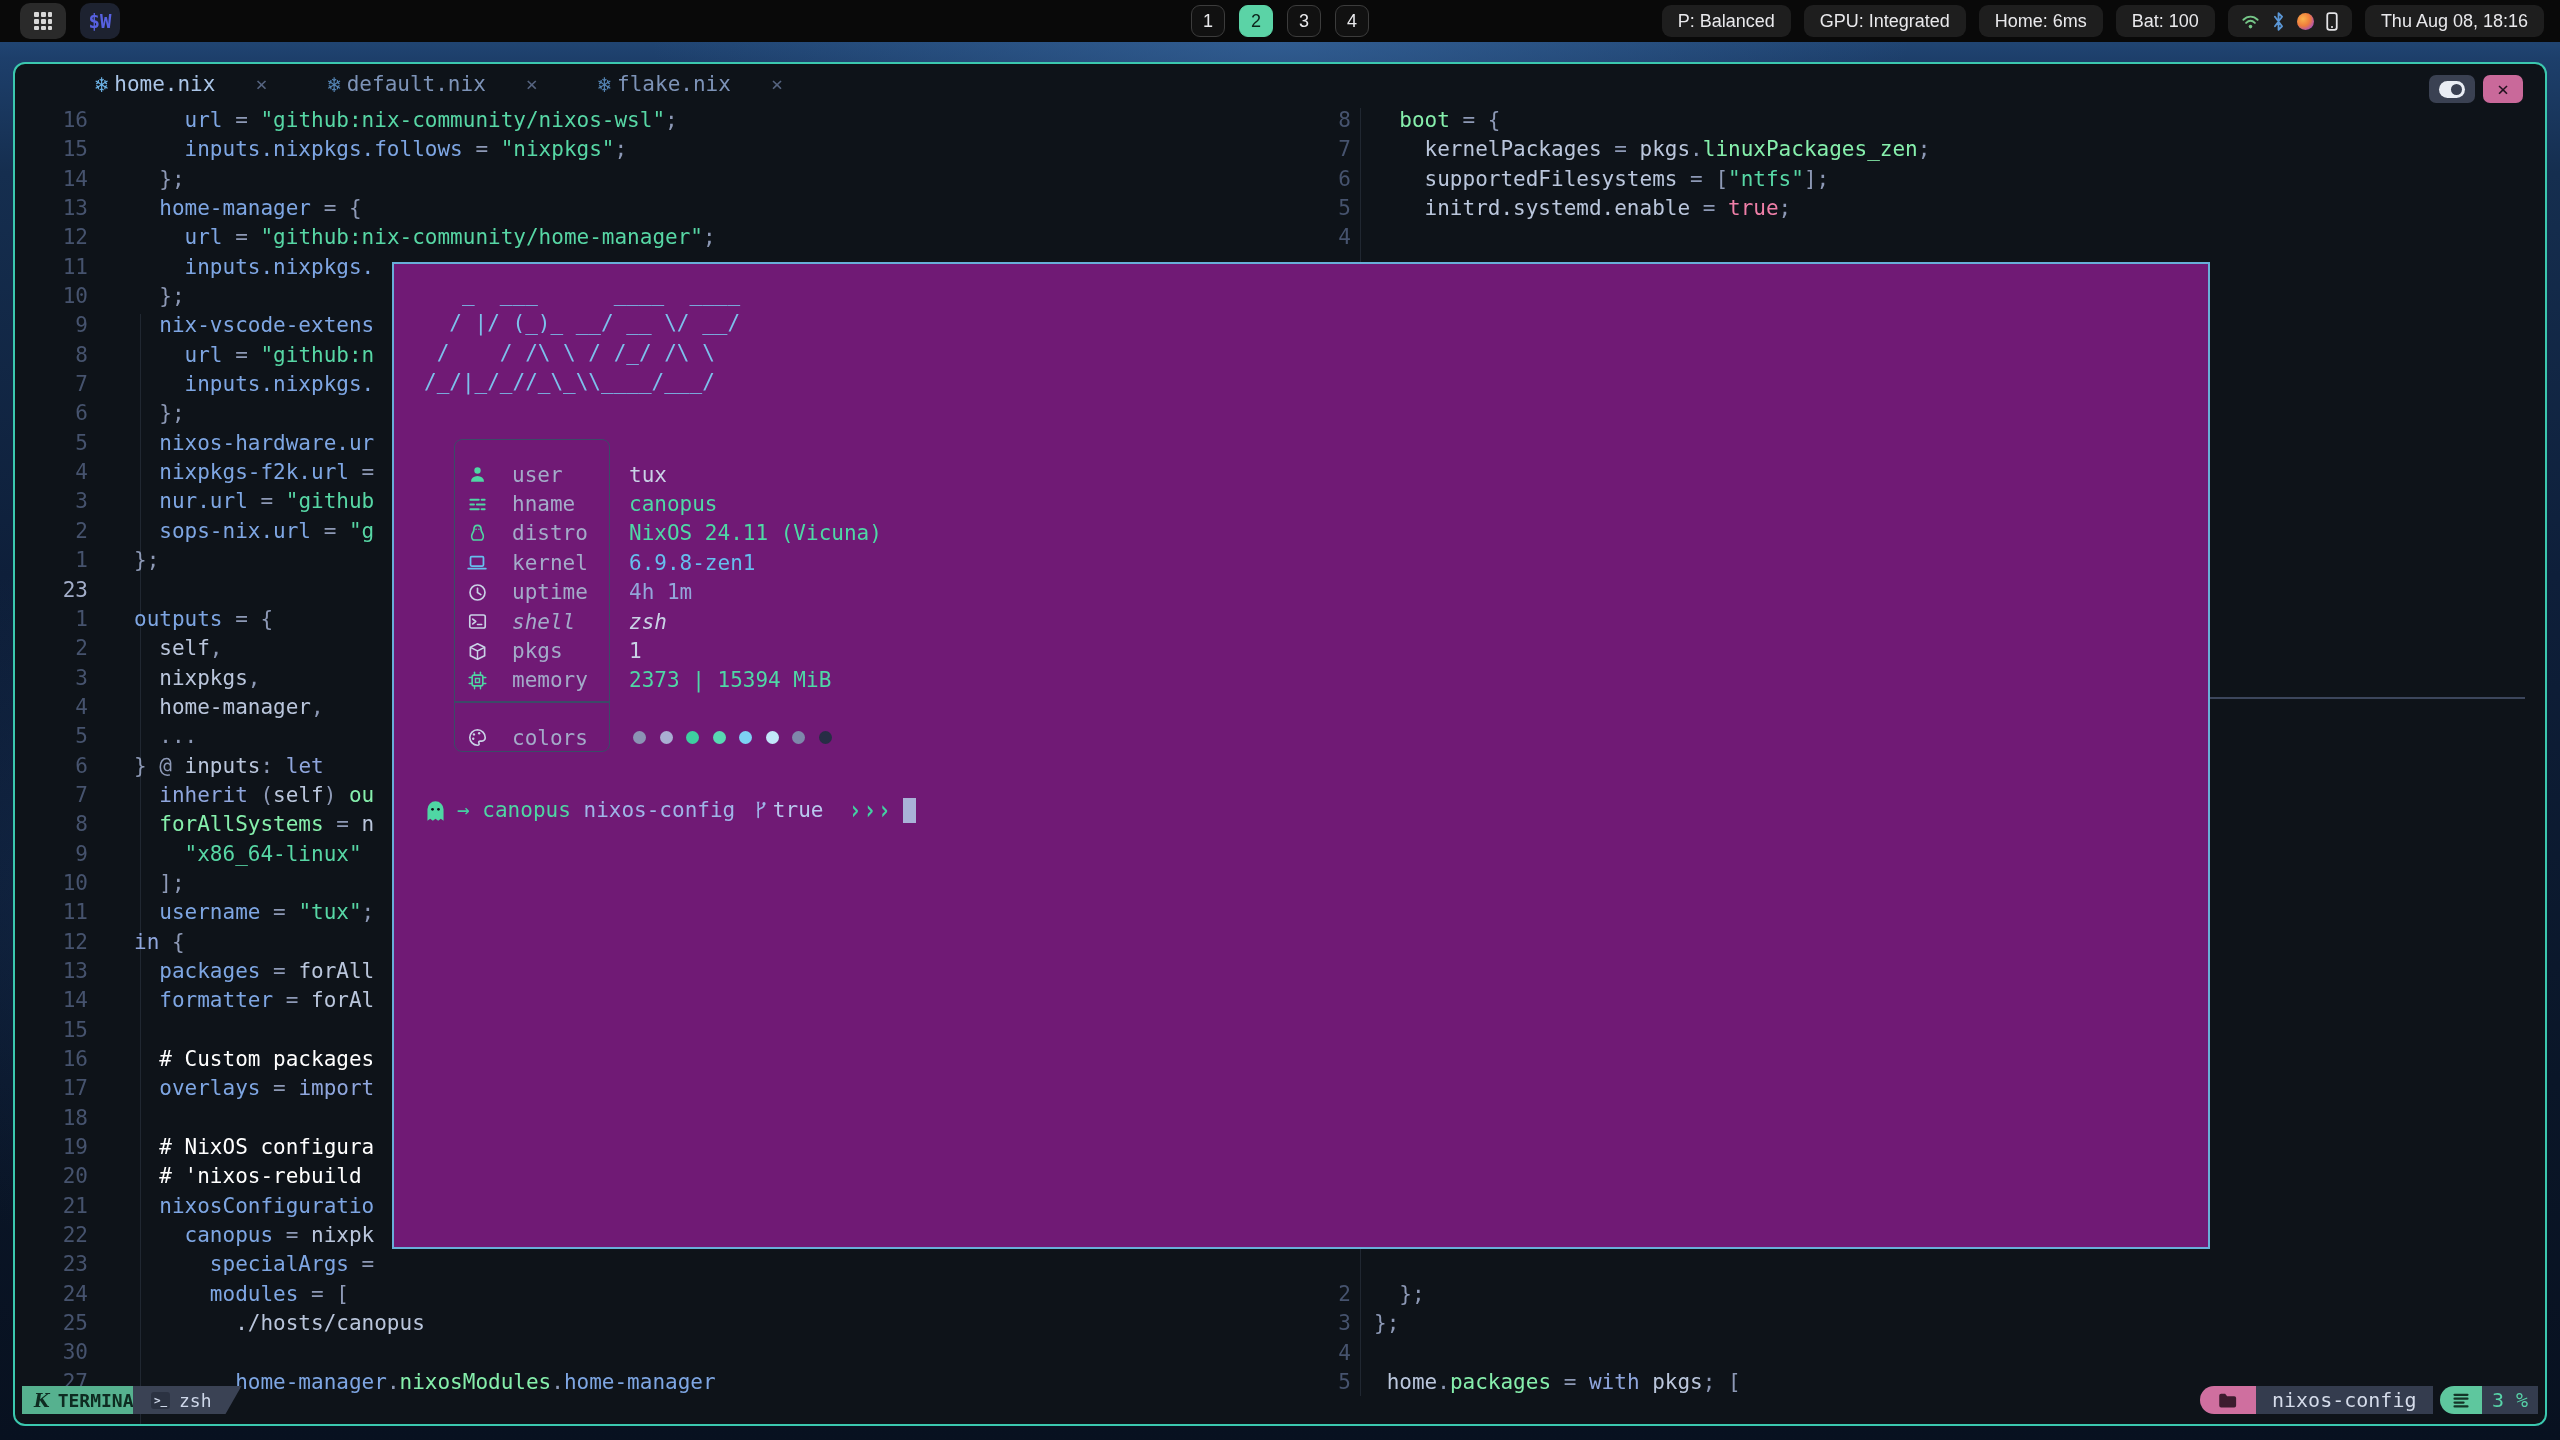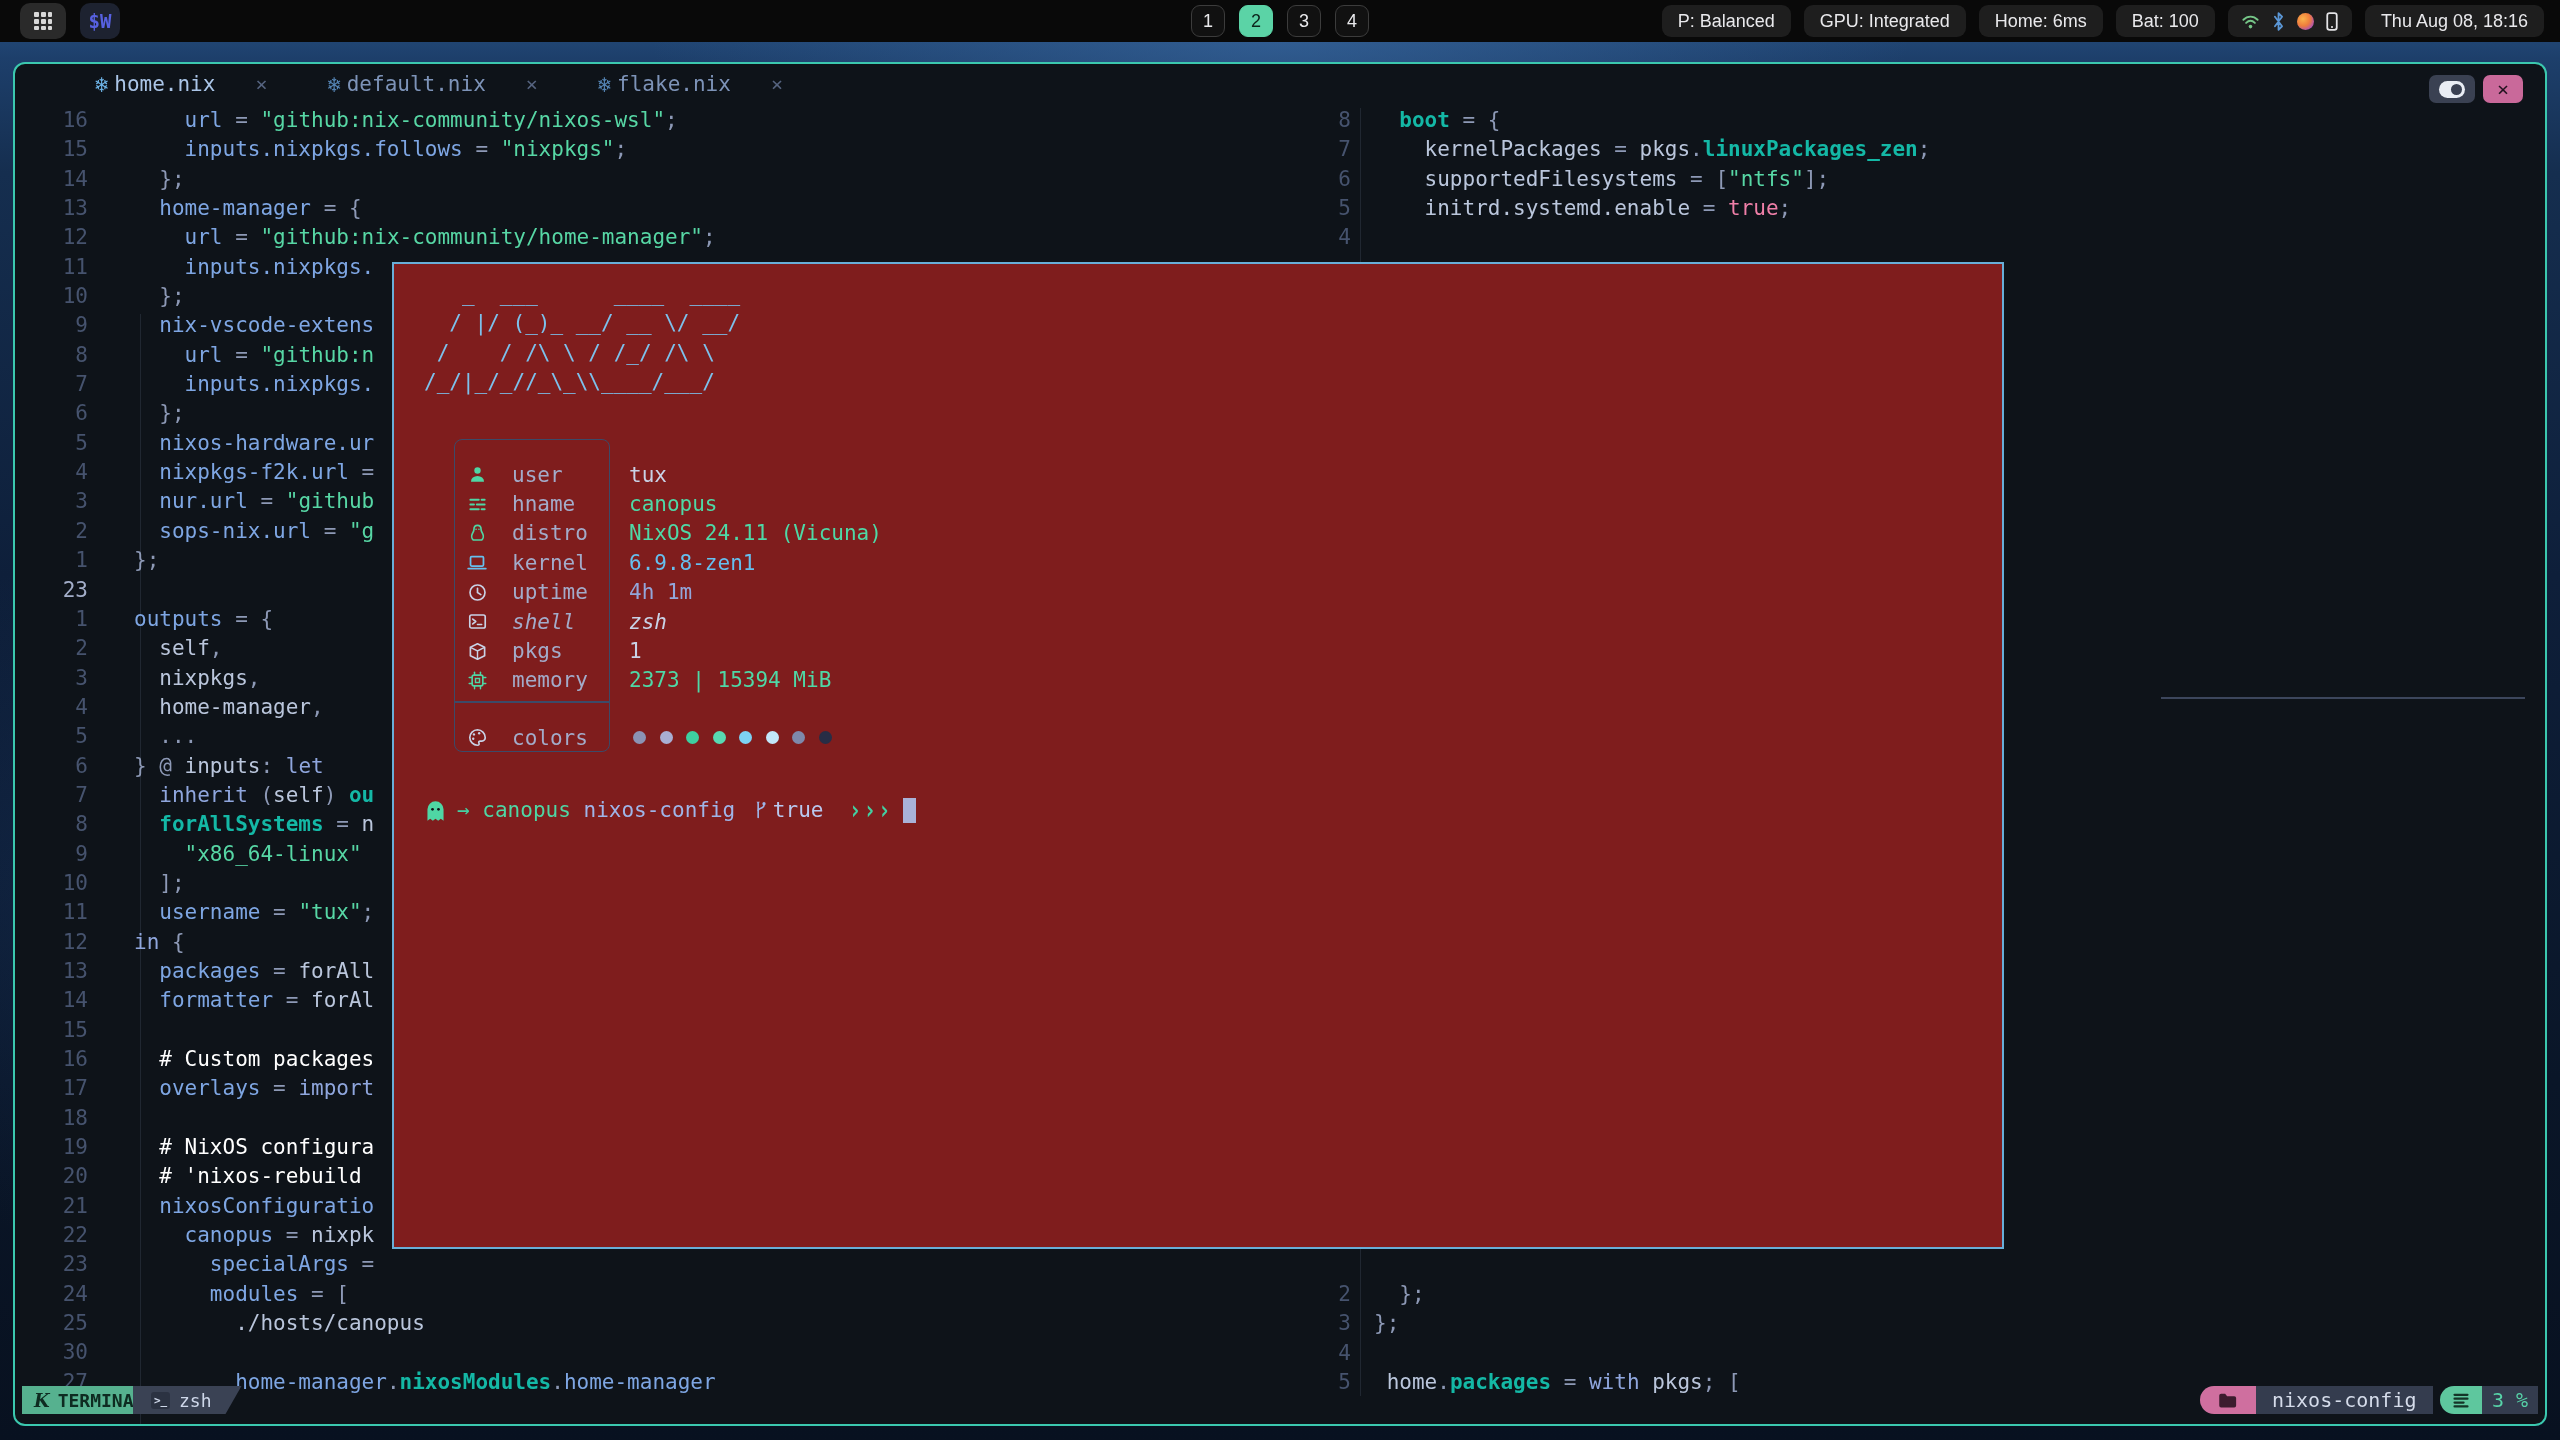--- a/index.html
+++ b/index.html
@@ -54,26 +54,26 @@
   #right-code-top{left:1276px;top:42px;}
   #right-code-bottom{left:1276px;top:1216px;}
   .cl{display:flex;height:29.35px;line-height:29.35px;}
   .ln{flex:none;text-align:right;color:#46536e;}
   #left-code .ln{width:73px;}
   #right-code-top .ln,#right-code-bottom .ln{width:60px;}
   .ln.cur{color:#a3aec9;}
   .lt{white-space:pre;margin-left:46px;}
   #right-code-top .lt,#right-code-bottom .lt{margin-left:23px;}
   .tok-a{color:#7ea6e3;} .tok-o{color:#8d99b6;} .tok-s{color:#57d7a5;} .tok-c{color:#ffffff;}
-  .tok-k{color:#8fa6dd;} .tok-w{color:#14b8a6;font-weight:bold;} .tok-d{color:#bac6dc;} .tok-b{color:#ef7fa8;}
+  .tok-k{color:#8fa6dd;} .tok-w{color:#86efac;font-weight:normal;} .tok-d{color:#bac6dc;} .tok-b{color:#ef7fa8;}
   .guide{position:absolute;width:1px;background:rgba(140,160,200,.14);}
   #divider-right{position:absolute;left:2146px;top:633px;width:364px;height:2px;background:#3c465c;}
 
   
-  #float-pane{position:absolute;left:377px;top:198px;width:1612px;height:987px;background:#7f1d1d;
+  #float-pane{position:absolute;left:377px;top:198px;width:1818px;height:987px;background:#701a75;
               border:2px solid #68aed8;z-index:5;}
   #ascii-logo{position:absolute;left:30px;top:16px;font-family:"DejaVu Sans Mono",monospace;
               font-size:21px;color:#7dc1ec;}
   #ascii-logo div{height:29.4px;line-height:29.4px;white-space:pre;}
   #ff-box{position:absolute;left:60px;top:175px;width:156px;height:313px;border:1.5px solid #3c4a68;border-radius:8px;}
   #ff-sep{position:absolute;left:60px;top:437px;width:156px;height:1.5px;background:#3c4a68;}
   .ff-row{position:absolute;height:29.4px;display:flex;align-items:center;font-family:"DejaVu Sans Mono",monospace;font-size:21px;}
   .ff-icon{position:absolute;left:72px;width:22px;display:flex;justify-content:center;}
   .ff-label{position:absolute;left:118px;color:#a3abc9;}
   .ff-value{position:absolute;left:235px;white-space:pre;}

